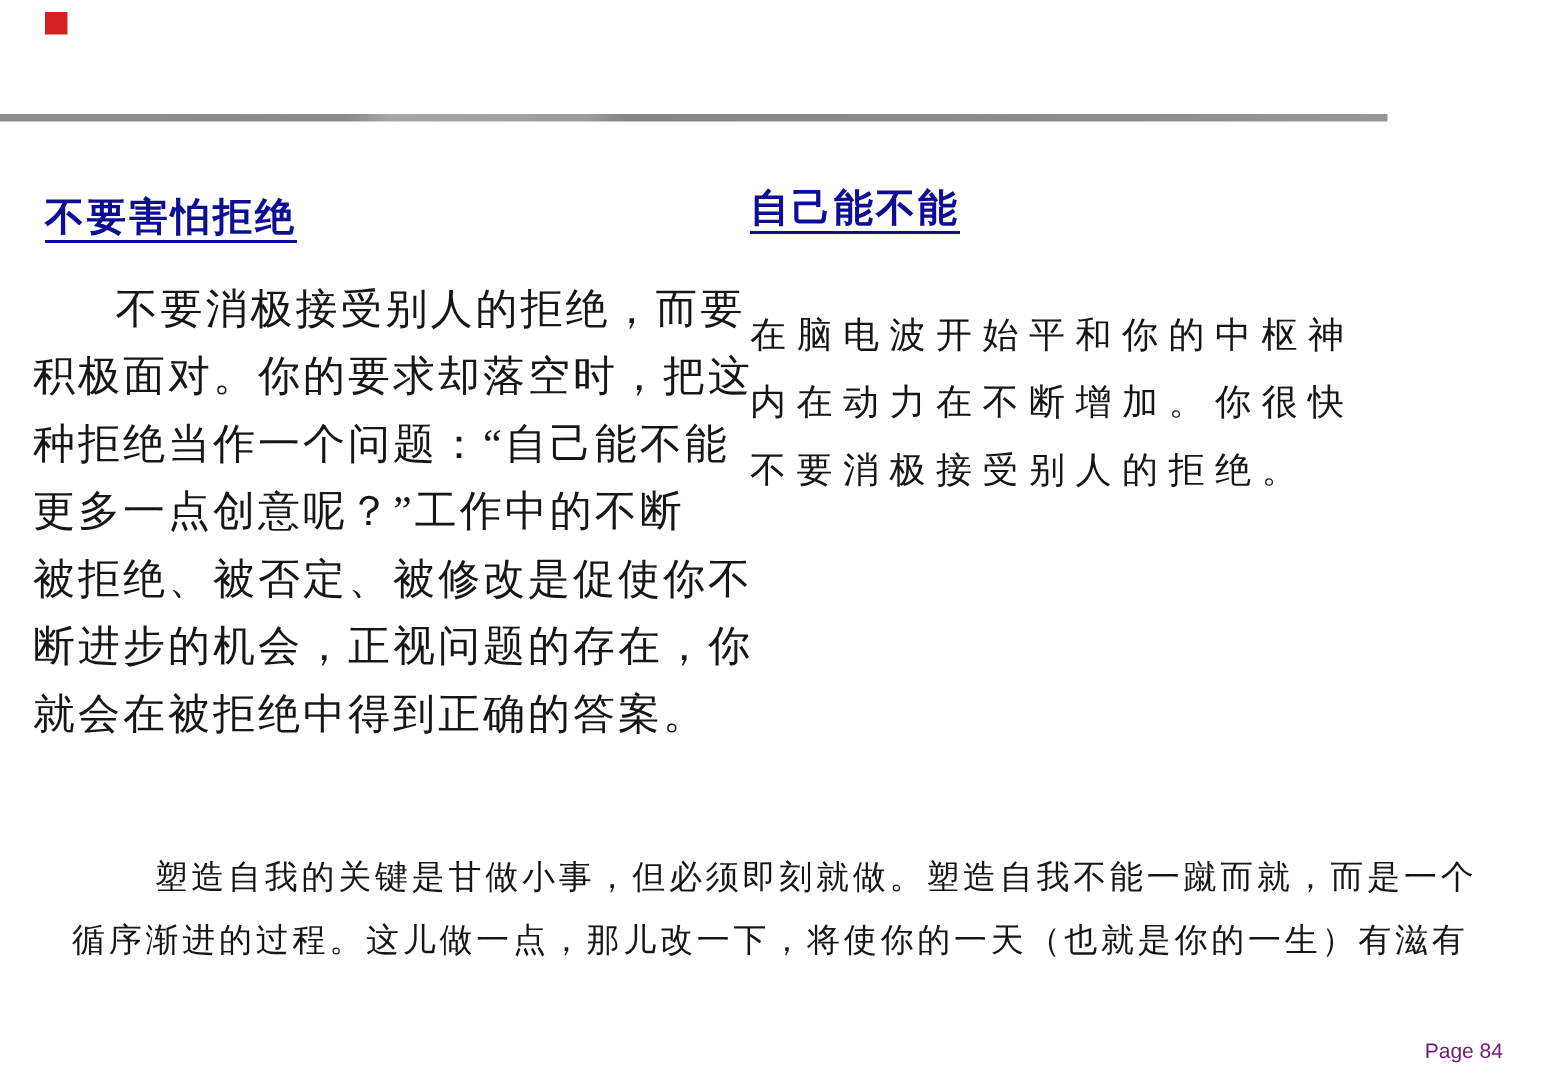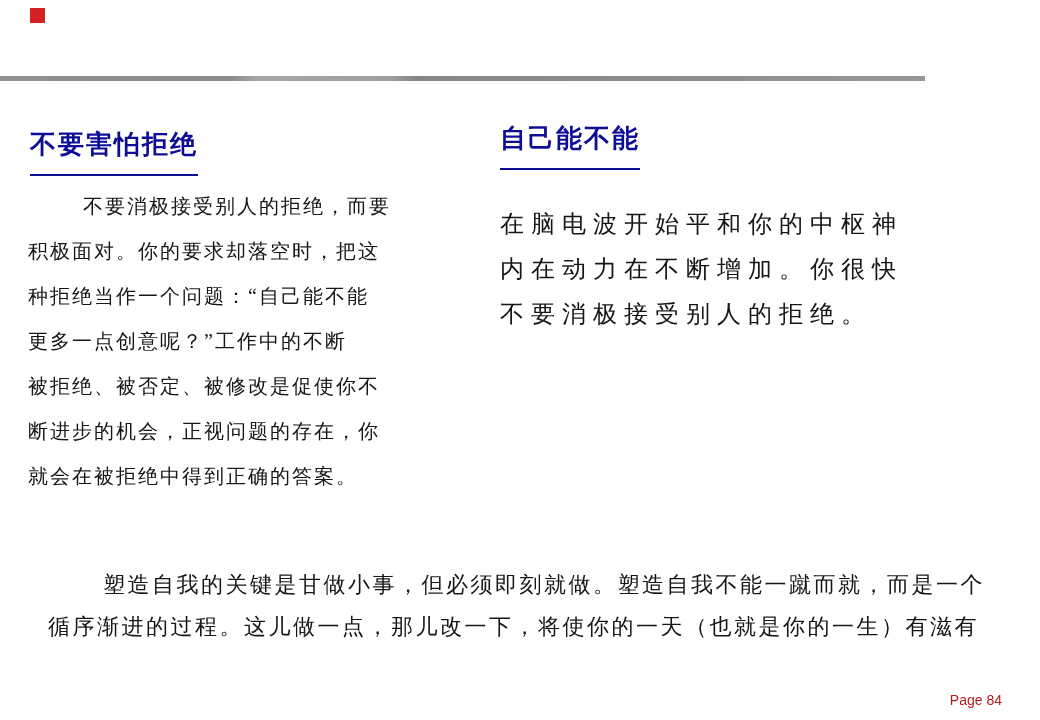--- a/index.html
+++ b/index.html
@@ -36,37 +36,37 @@
       #979797 100%);
   }
   .heading {
     position: absolute;
     margin: 0;
     font-size: 26px;
     font-weight: bold;
     color: #0d0d96;
     letter-spacing: 2px;
     border-bottom: 2px solid #0d0d96;
-    padding-bottom: 14px;
+    padding-bottom: 0;
     line-height: 1.1;
     white-space: nowrap;
   }
   .heading-left  { left: 30px;  top: 131px; }
   .heading-right { left: 500px; top: 125px; }
   .heading-bottom{ left: 48px;  top: 510px; }
   .para {
     position: absolute;
     color: #161616;
     font-weight: 500;
   }
   .para-left {
-    left: 28px;
+    left: 22px;
     top: 184px;
     width: 436px;
-    font-size: 20px;
+    font-size: 28px;
     line-height: 45px;
     letter-spacing: 2px;
   }
   .para-right {
     left: 500px;
     top: 202px;
     width: 430px;
     font-size: 24px;
     line-height: 45px;
     letter-spacing: 7px;
@@ -80,21 +80,21 @@
     letter-spacing: 2.5px;
   }
   .pline { white-space: nowrap; }
   .indent { text-indent: 55px; }
   .footer {
     position: absolute;
     right: 38px;
     top: 692px;
     font-family: "Liberation Sans", "DejaVu Sans", sans-serif;
     font-size: 14px;
-    color: #b91c1c;
+    color: #701a75;
   }
 </style>
 </head>
 <body>
 
 <div class="slide">
 
   <div class="red-square"></div>
 
   <div class="divider"></div>

